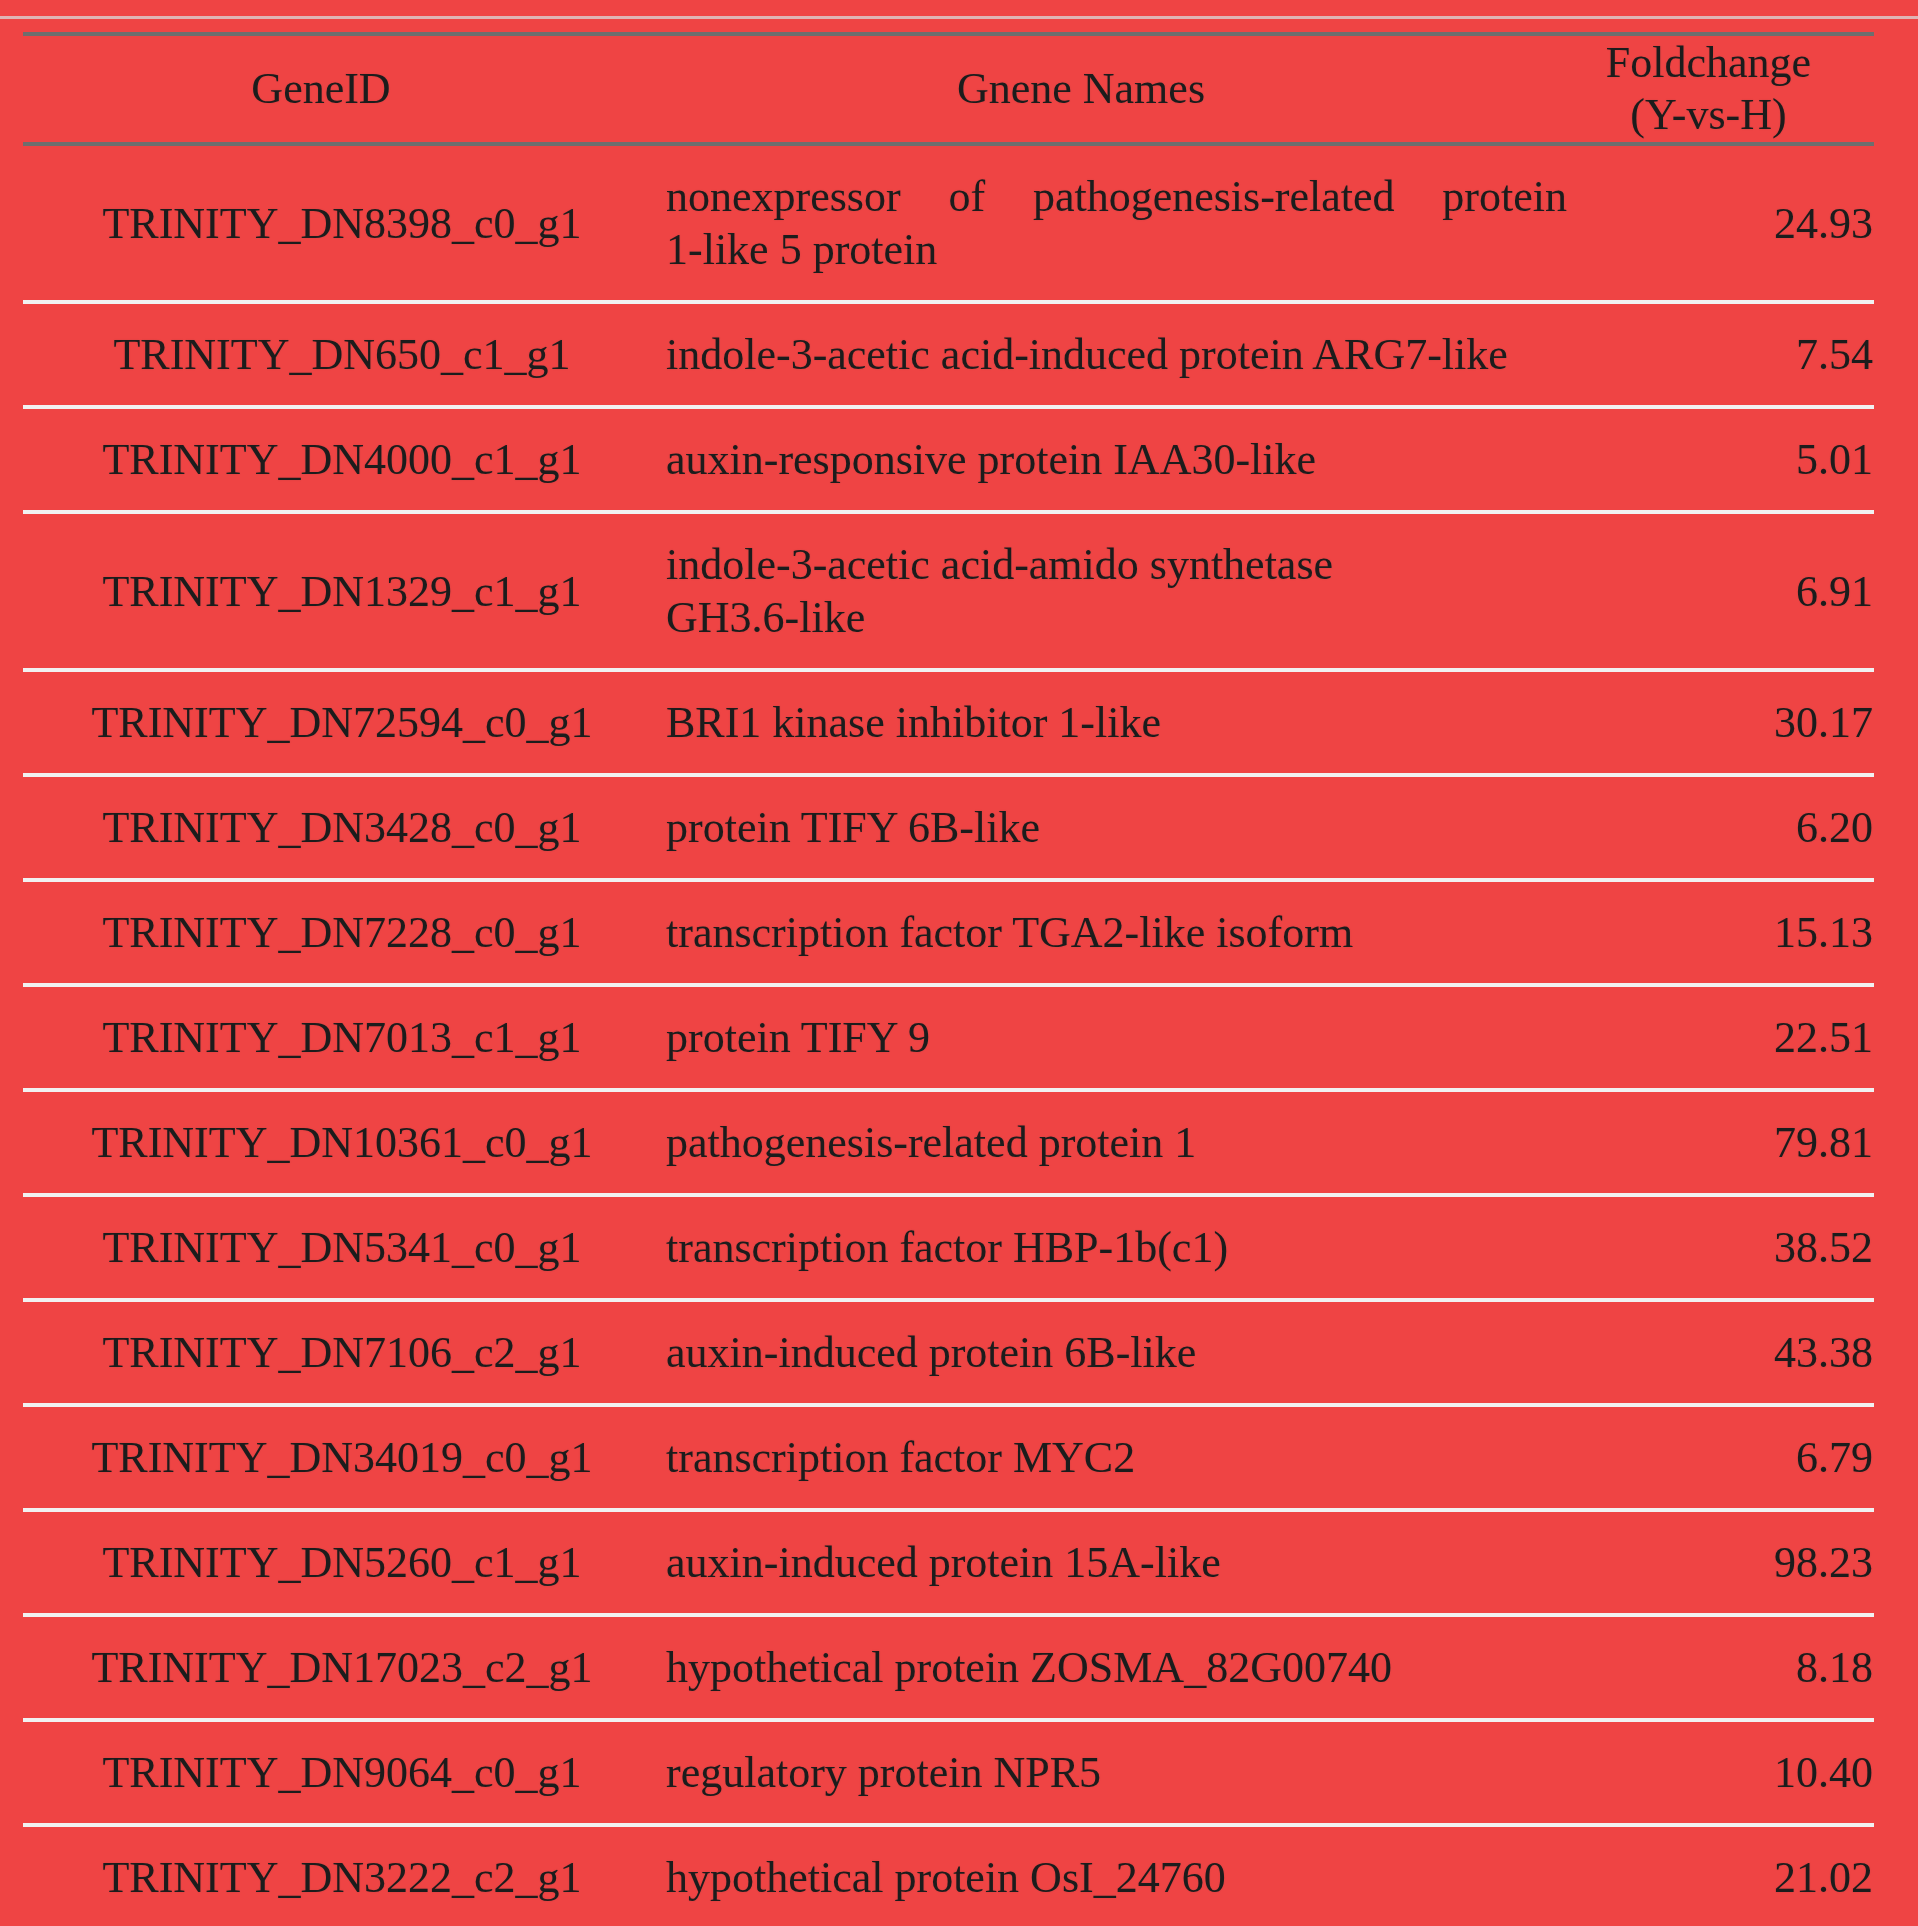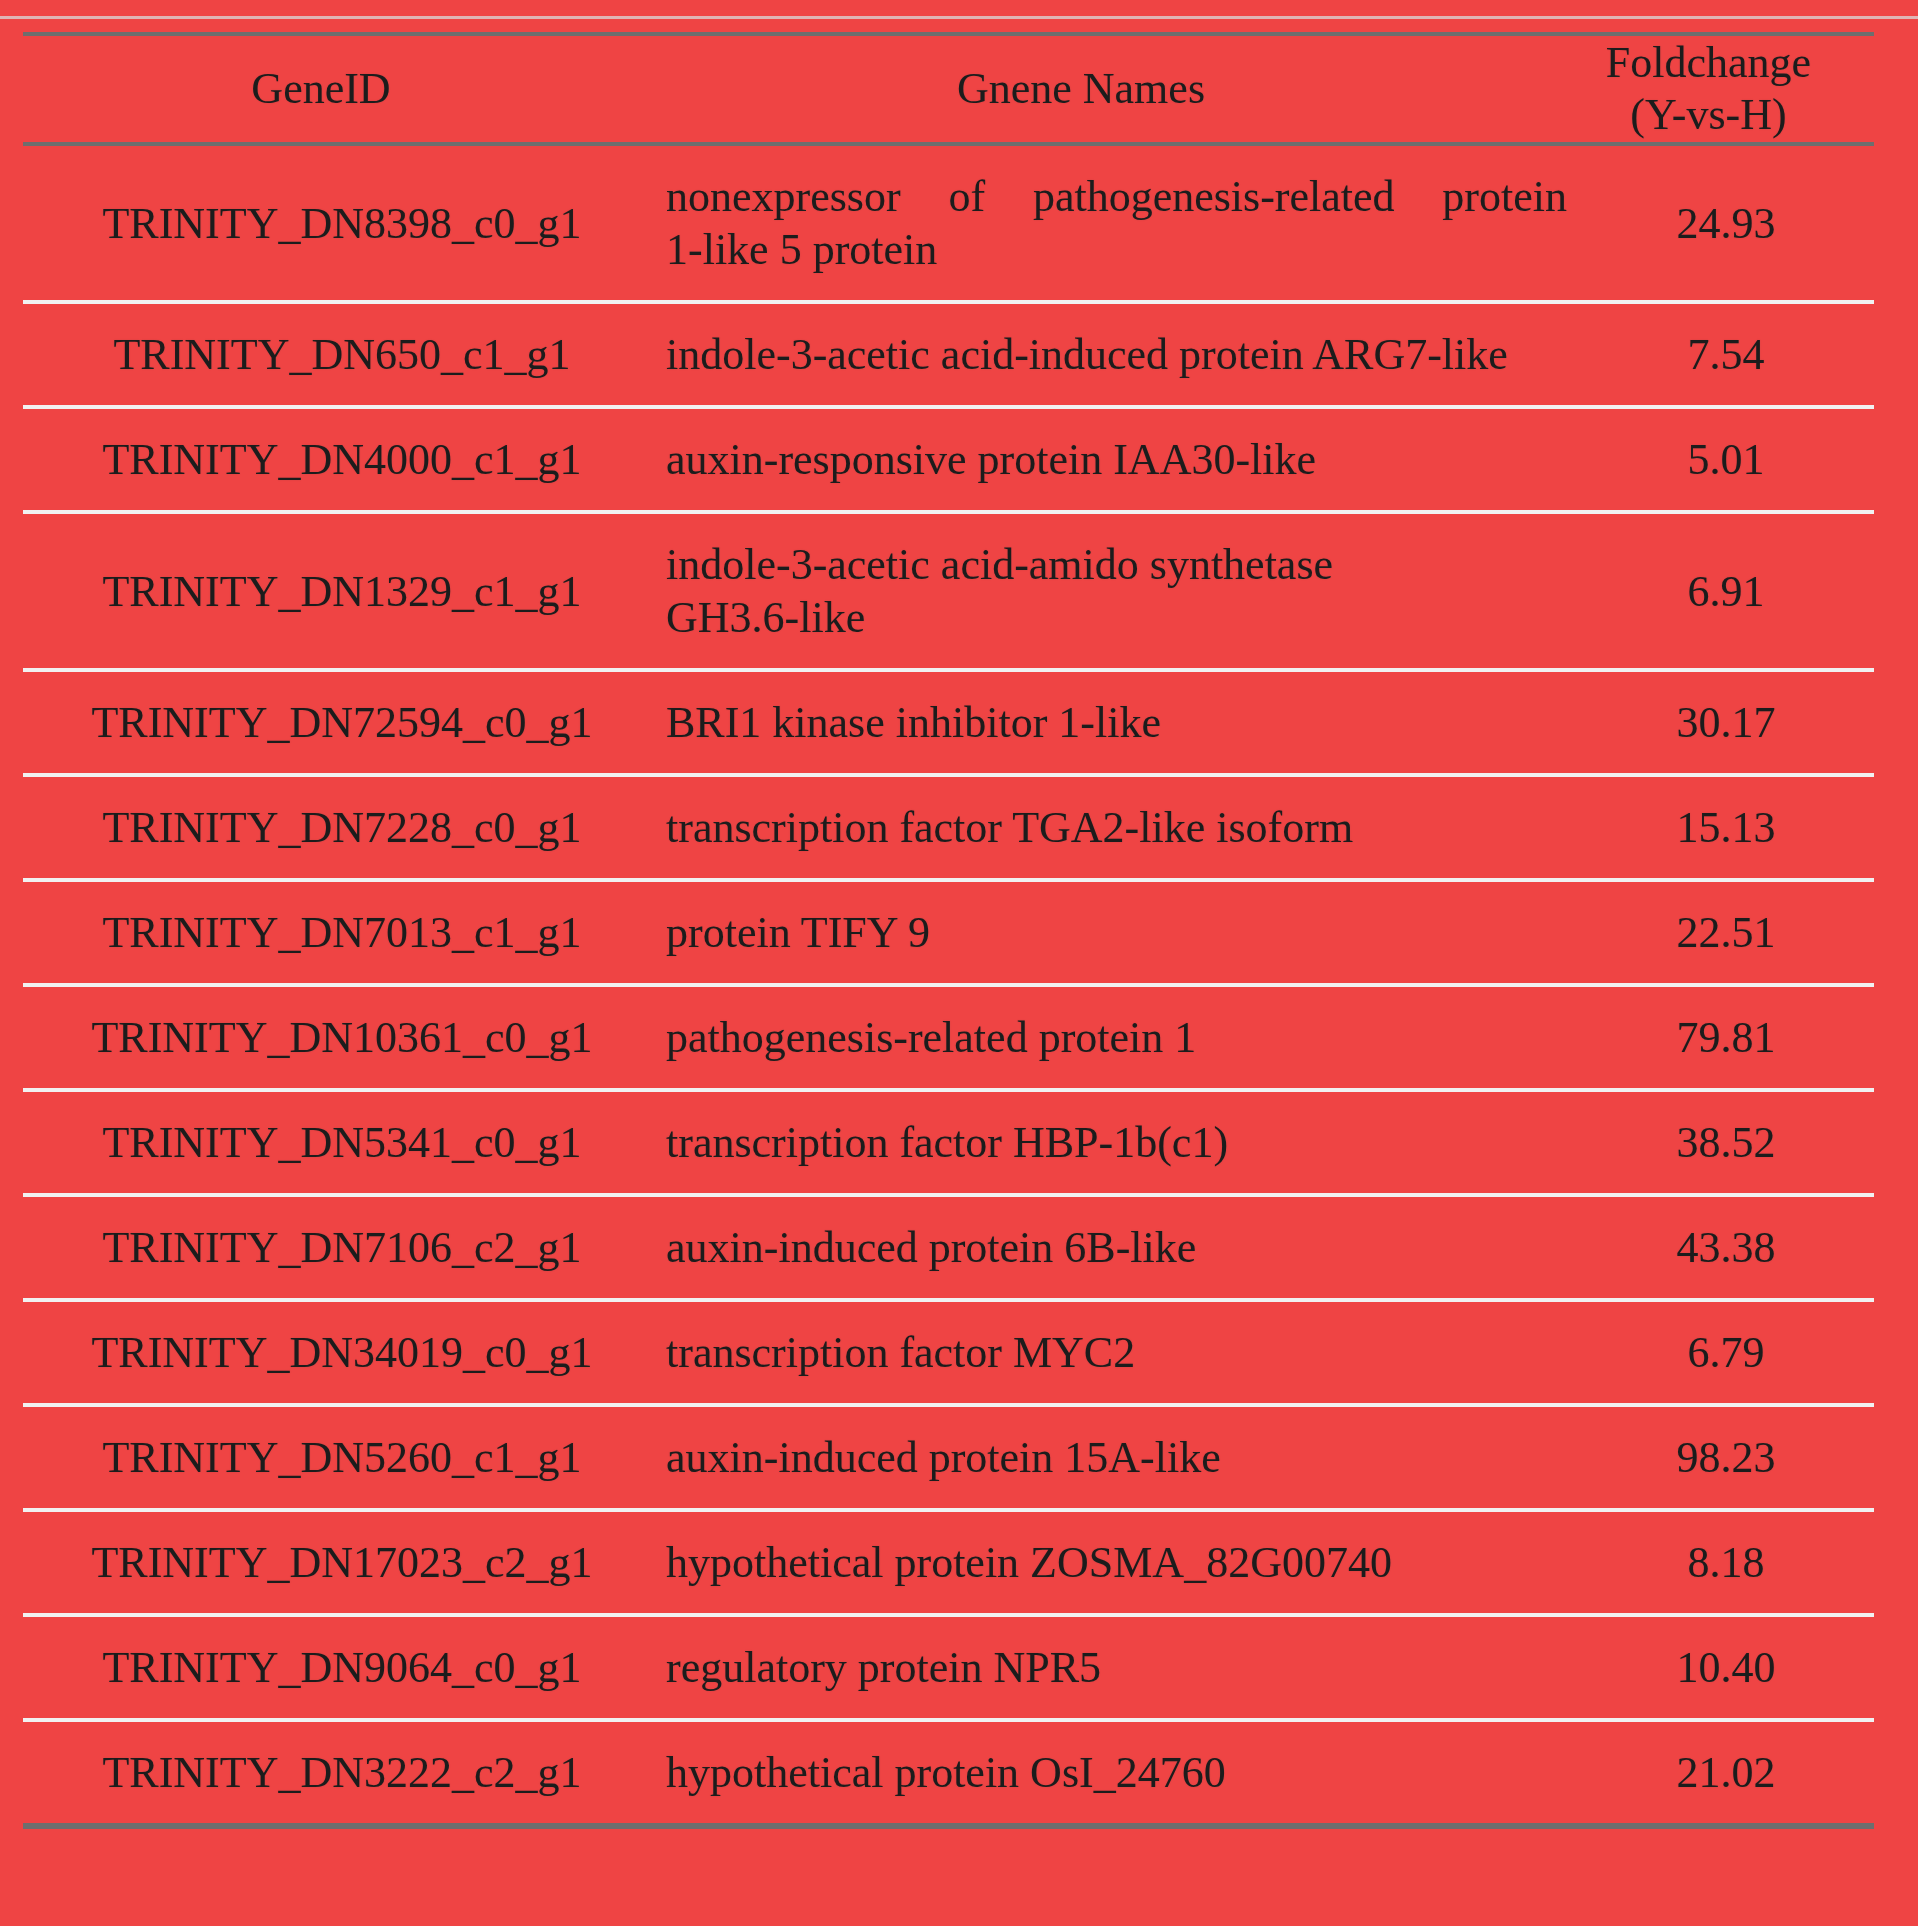--- a/index.html
+++ b/index.html
@@ -62,21 +62,21 @@
     padding-top: 24px;
     padding-bottom: 24px;
     text-shadow: 0 0 1.3px rgba(70,70,70,0.30);
   }
   
   tbody tr + tr td {
     border-top: 4px solid var(--sep, #f1f1f1);
   }
   td.c1 { padding-left: 43px; text-align: center; }
   td.c2 { padding-left: 23px; padding-right: 0; text-align: left; }
-  td.c3 { padding-left: 36px; text-align: center; }
+  td.c3 { padding-left: 36px; text-align: right; }
 
   .nameline { width: 100%; margin-left: 24px; }
   .nameline.just {
     text-align: justify;
     text-align-last: justify;
   }
 </style>
 </head>
 <body>
 
@@ -132,20 +132,27 @@
             <td class="c3">6.91</td>
           </tr>
           <tr>
             <td class="c1">TRINITY_DN72594_c0_g1</td>
             <td class="c2">
               <div class="nameline">BRI1 kinase inhibitor 1-like</div>
             </td>
             <td class="c3">30.17</td>
           </tr>
           <tr>
+            <td class="c1">TRINITY_DN3428_c0_g1</td>
+            <td class="c2">
+              <div class="nameline">protein TIFY 6B-like</div>
+            </td>
+            <td class="c3">6.20</td>
+          </tr>
+          <tr>
             <td class="c1">TRINITY_DN7228_c0_g1</td>
             <td class="c2">
               <div class="nameline">transcription factor TGA2-like isoform</div>
             </td>
             <td class="c3">15.13</td>
           </tr>
           <tr>
             <td class="c1">TRINITY_DN7013_c1_g1</td>
             <td class="c2">
               <div class="nameline">protein TIFY 9</div>

